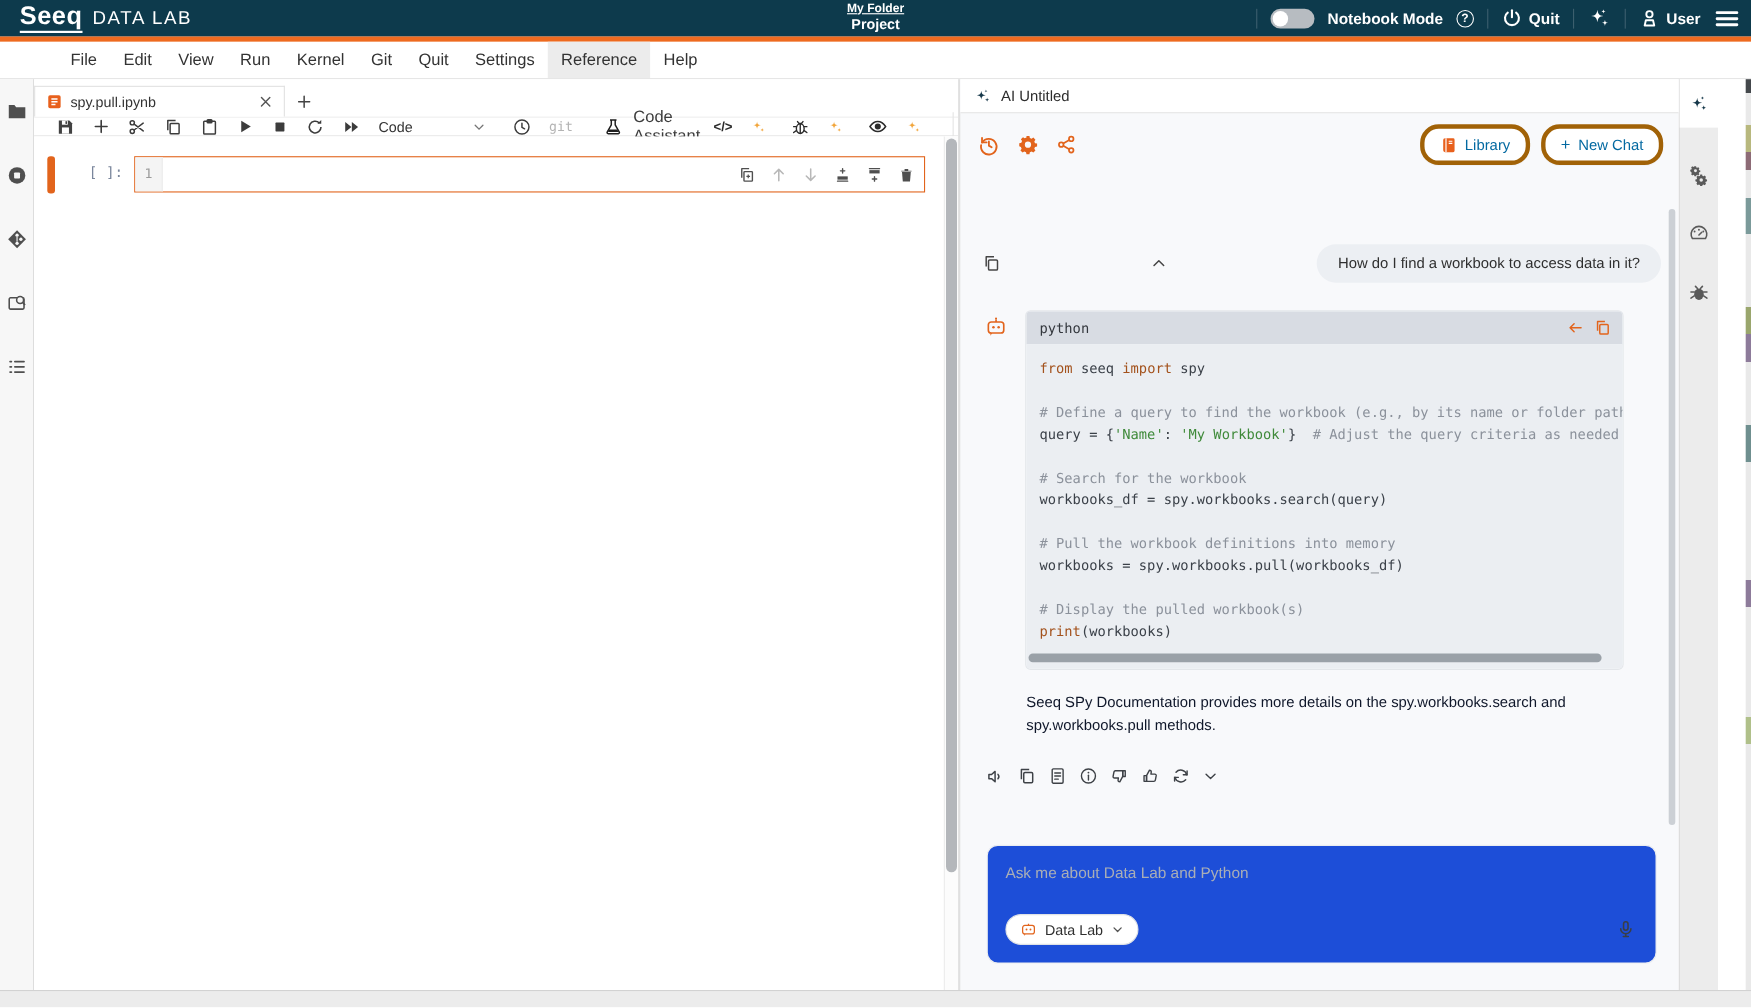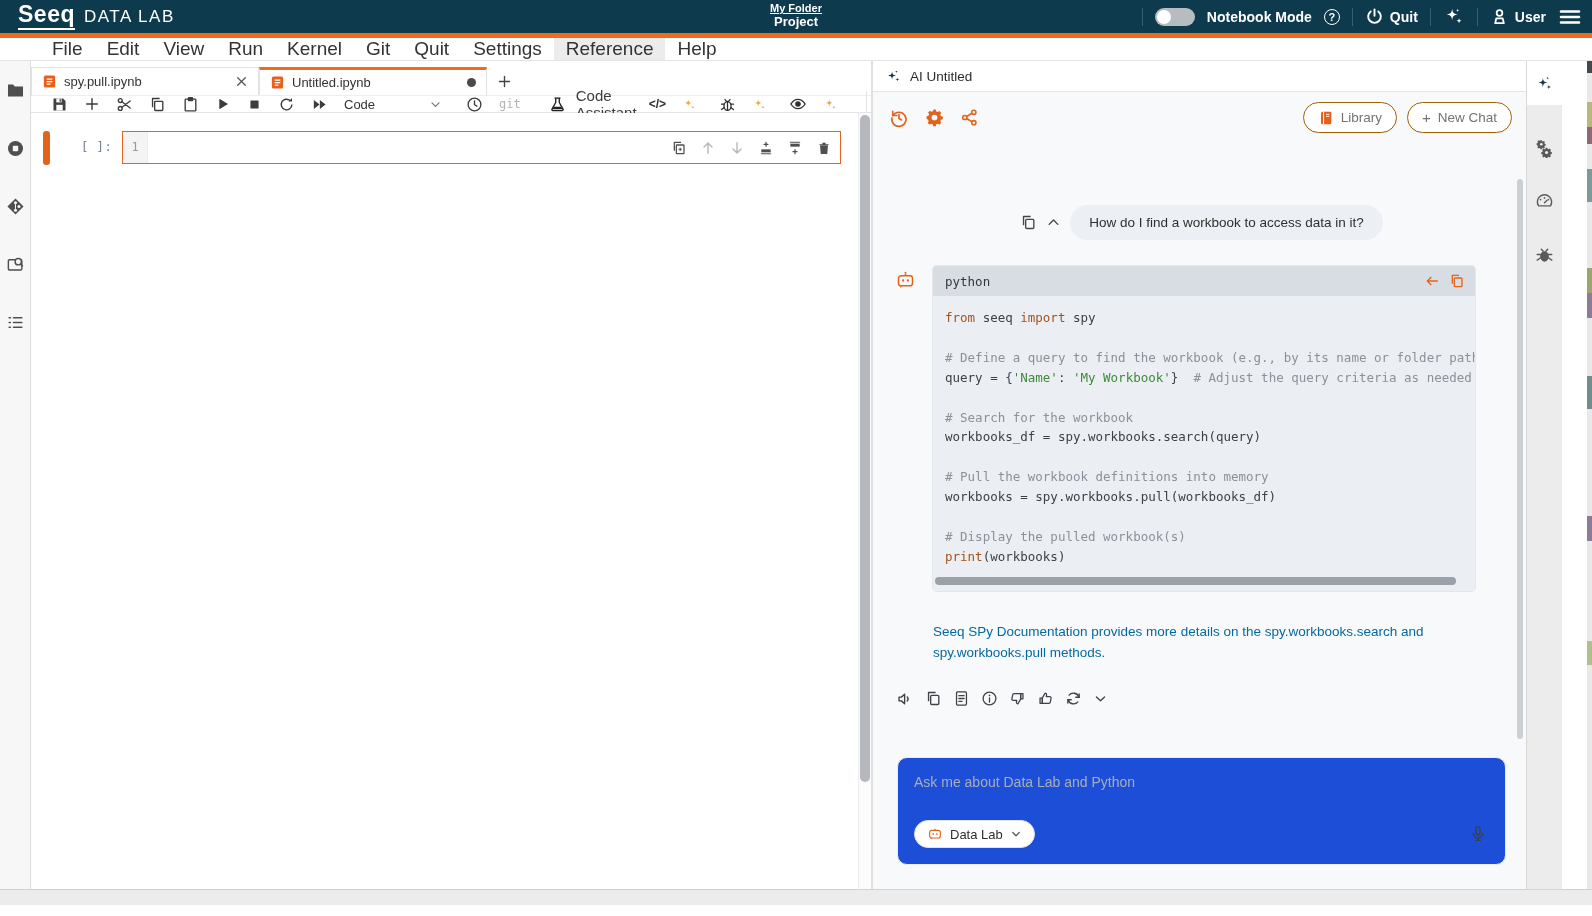--- a/index.html
+++ b/index.html
@@ -19,21 +19,21 @@
   .top-right{margin-left:auto;display:flex;align-items:center;gap:12px;font-size:14px;font-weight:700;}
   .tsep{width:1px;height:18px;background:#3c5f6e;}
   .toggle{width:40px;height:18px;border-radius:9px;background:#b7bcc1;position:relative;cursor:pointer;}
   .toggle .knob{position:absolute;left:2px;top:2px;width:14px;height:14px;border-radius:50%;background:#fff;}
   .help-circ{width:16px;height:16px;border-radius:50%;border:1.6px solid #fff;font-size:11px;font-weight:700;display:inline-flex;align-items:center;justify-content:center;}
   .tbtn{display:flex;align-items:center;gap:6px;cursor:pointer;}
 
   .orange-stripe{height:5px;background:#ee6a1f;}
 
   
-  .menubar{height:23px;background:#fff;display:flex;align-items:stretch;padding-left:40px;border-bottom:1px solid #e4e4e4;font-size:19px;color:#333;}
+  .menubar{height:34px;background:#fff;display:flex;align-items:stretch;padding-left:52px;border-bottom:1px solid #e4e4e4;font-size:15px;color:#333;}
   .menu-item{display:flex;align-items:center;padding:0 12px;cursor:pointer;}
   .menu-item.active{background:#ececec;}
 
   
   .main-row{display:flex;height:828px;}
 
   .left-strip{width:31px;background:#f7f7f7;border-right:1px solid #ddd;display:flex;flex-direction:column;align-items:center;padding-top:20px;gap:39px;color:#5a5a5a;}
   .left-strip .ic{cursor:pointer;}
 
   
@@ -68,40 +68,40 @@
   .nb-scroll{position:absolute;right:0;top:0;bottom:0;width:13px;border-left:1px solid #ececec;background:#fcfcfc;}
   .nb-thumb{position:absolute;right:1px;top:2px;width:10px;height:86%;background:#b4b7bb;border-radius:6px;cursor:grab;}
 
   
   .ai-panel{width:655px;border-left:2px solid #e0e0e0;display:flex;flex-direction:column;background:#f8f9fb;position:relative;}
   .ai-header{height:31px;background:#fff;border-bottom:1px solid #e4e4e4;display:flex;align-items:center;gap:8px;padding-left:12px;font-size:13.5px;color:#2c2c2c;}
   .ai-actions{display:flex;align-items:center;padding:10px 14px 8px 16px;}
   .ai-actions .orange-ics{display:flex;gap:16px;color:#e2641c;}
   .ai-actions .orange-ics .ic{cursor:pointer;}
   .ai-actions .right-btns{margin-left:auto;display:flex;gap:10px;}
-  .pill-btn{display:flex;align-items:center;gap:7px;background:#fff;border:1px solid #a16207;border-radius:17px;padding:6px 14px;font-size:13.5px;color:#737373;cursor:pointer;box-shadow:0 1px 1px rgba(0,0,0,.03);}
+  .pill-btn{display:flex;align-items:center;gap:7px;background:#fff;border:4px solid #a16207;border-radius:17px;padding:6px 14px;font-size:13.5px;color:#0369a1;cursor:pointer;box-shadow:0 1px 1px rgba(0,0,0,.03);}
   .pill-btn .plus{font-size:15px;font-weight:400;}
 
   .chat-area{flex:1;position:relative;overflow:hidden;}
-  .user-row{display:flex;align-items:center;justify-content:center;gap:9px;margin:64px 16px 0 0;color:#454545;padding-left:20px;}
+  .user-row{display:flex;align-items:center;justify-content:space-between;gap:9px;margin:64px 16px 0 0;color:#454545;padding-left:20px;}
   .user-bubble{background:#eceff3;border-radius:19px;padding:10px 19px;font-size:13.5px;color:#2f2f2f;}
   .asst-row{position:relative;margin-top:26px;}
   .asst-avatar{position:absolute;left:22px;top:4px;color:#e2641c;}
   .code-card{margin-left:60px;width:542px;border-radius:4px;overflow:hidden;box-shadow:0 0 0 1px #e3e6ea;}
   .code-head{height:30px;background:#d8dce3;display:flex;align-items:center;padding:0 10px 0 12px;font-family:"DejaVu Sans Mono",monospace;font-size:12.5px;color:#33373d;}
   .code-head .hd-ics{margin-left:auto;display:flex;gap:9px;color:#e2641c;}
   .code-head .ic{cursor:pointer;}
   .code-body{background:#ebeef2;padding:12px 12px 6px 12px;font-family:"DejaVu Sans Mono",monospace;font-size:12.5px;line-height:19.9px;white-space:pre;}
   .tok-kw{color:#a3521d;}
   .tok-st{color:#3f8a3a;}
   .tok-cm{color:#8b919b;}
   .tok-pl{color:#3b4149;}
   .code-hscroll{background:#ebeef2;padding:4px 8px 6px 2px;}
   .code-hthumb{height:8px;border-radius:4px;background:#9aa1a8;width:98%;cursor:grab;}
-  .doc-text{margin:30px 70px 0 60px;font-size:13.5px;line-height:21.5px;color:#0369a1;}
+  .doc-text{margin:20px 70px 0 60px;font-size:13.5px;line-height:21.5px;color:#0f172a;}
   .msg-tools{display:flex;align-items:center;gap:11px;margin:26px 0 0 23px;color:#3e4247;}
   .msg-tools .ic{cursor:pointer;}
 
   .ai-input{margin:14px 20px 24px 24px;background:#1d4ed8;border:1px solid #ebedf0;border-radius:10px;height:108px;padding:16px;display:flex;flex-direction:column;cursor:text;}
   .placeholder{color:#a9aeb6;font-size:14px;}
   .input-bottom{margin-top:auto;display:flex;align-items:center;}
   .model-pill{display:flex;align-items:center;gap:7px;background:#fff;border:1px solid #dfe2e6;border-radius:17px;padding:5px 12px;font-size:13px;color:#2f2f2f;cursor:pointer;}
   .model-pill .ic{color:#e2641c;}
   .mic{margin-left:auto;color:#3a3f45;margin-right:2px;cursor:pointer;}
   .ai-scroll{position:absolute;right:3px;top:118px;width:6px;height:560px;border-radius:3px;background:#ccd0d5;cursor:grab;}
@@ -234,30 +234,20 @@
                 <rect x="3" y="2.5" width="18" height="19" rx="2.5" fill="#e8601c"></rect>
                 <path d="M7.5 8h9M7.5 12h9M7.5 16h6" stroke="#fff" stroke-width="2"></path>
               </svg>
           </span>
           <span class="lbl">spy.pull.ipynb</span>
           <span class="ic tab-close">
             <svg width="13" height="13" viewBox="0 0 24 24" stroke="#555" stroke-width="2.4" stroke-linecap="round">
                 <path d="M5 5l14 14M19 5L5 19"></path>
               </svg>
           </span>
-        </div>
-        <div class="tab active">
-          <span class="ic">
-            <svg width="15" height="15" viewBox="0 0 24 24">
-                <rect x="3" y="2.5" width="18" height="19" rx="2.5" fill="#e8601c"></rect>
-                <path d="M7.5 8h9M7.5 12h9M7.5 16h6" stroke="#fff" stroke-width="2"></path>
-              </svg>
-          </span>
-          <span class="lbl">Untitled.ipynb</span>
-          <span class="dirty-dot"></span>
         </div>
         <div class="tab-add">
           <svg width="15" height="15" viewBox="0 0 24 24" stroke="#444" stroke-width="2.2" stroke-linecap="round">
               <path d="M12 4v16M4 12h16"></path>
             </svg>
         </div>
       </div>
 
       <div class="nb-toolbar">
         <span class="ic">

